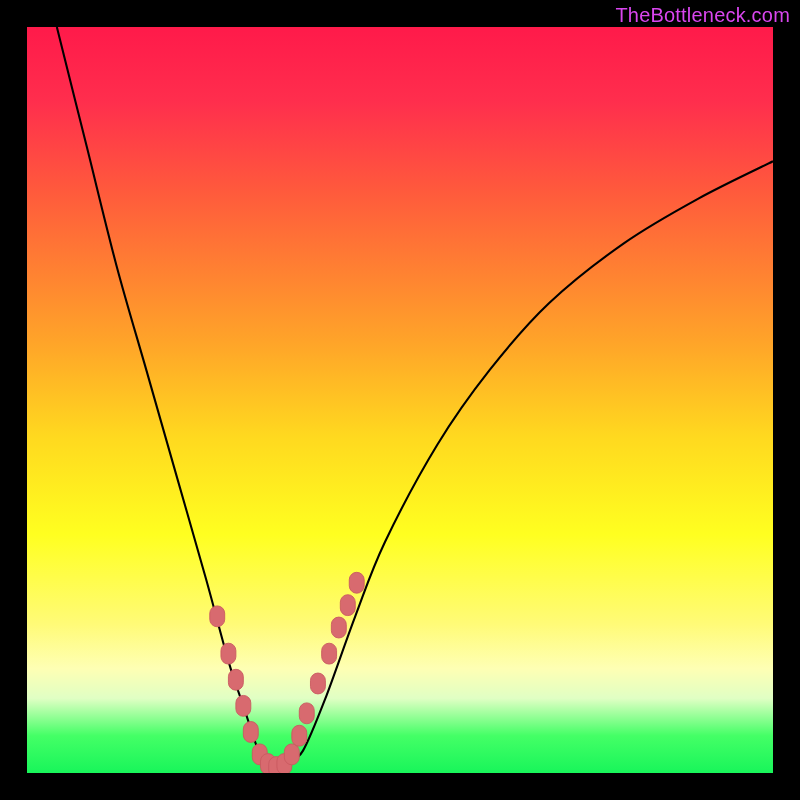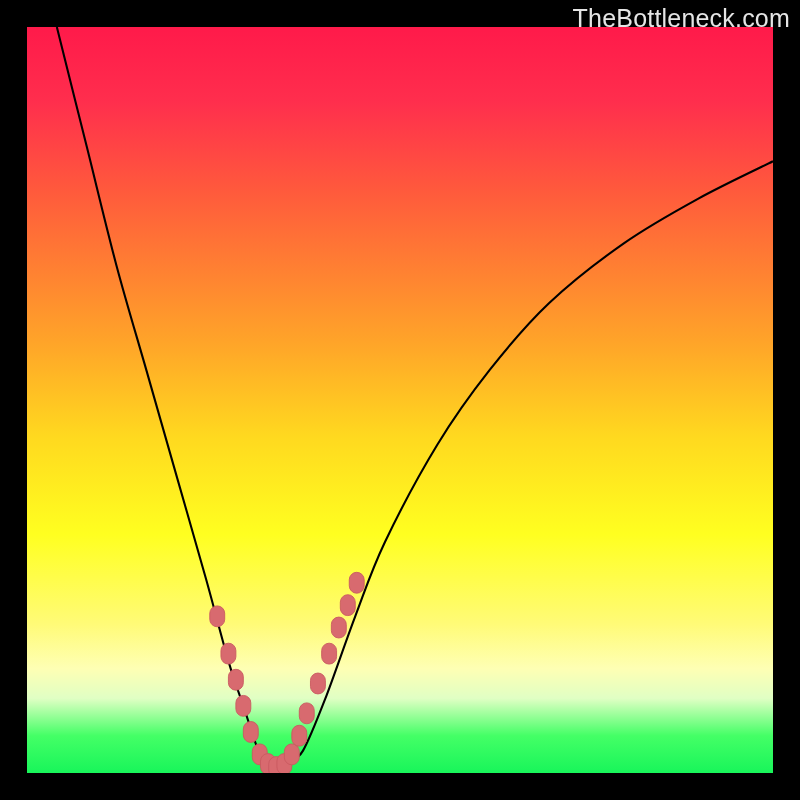--- a/index.html
+++ b/index.html
@@ -38,22 +38,22 @@
     );
   }
   .curve-layer {
     position: absolute;
     inset: 0;
   }
   .watermark {
     position: absolute;
     top: 4px;
     right: 10px;
-    color: #e5e5e5;
-    font-size: 25px;
+    color: #d946ef;
+    font-size: 20px;
     font-weight: 500;
     letter-spacing: 0.2px;
   }
 </style>
 </head>
 <body>
 
 <div class="frame">
   <div class="gradient"></div>
   <svg class="curve-layer" viewBox="0 0 100 100" preserveAspectRatio="none">

